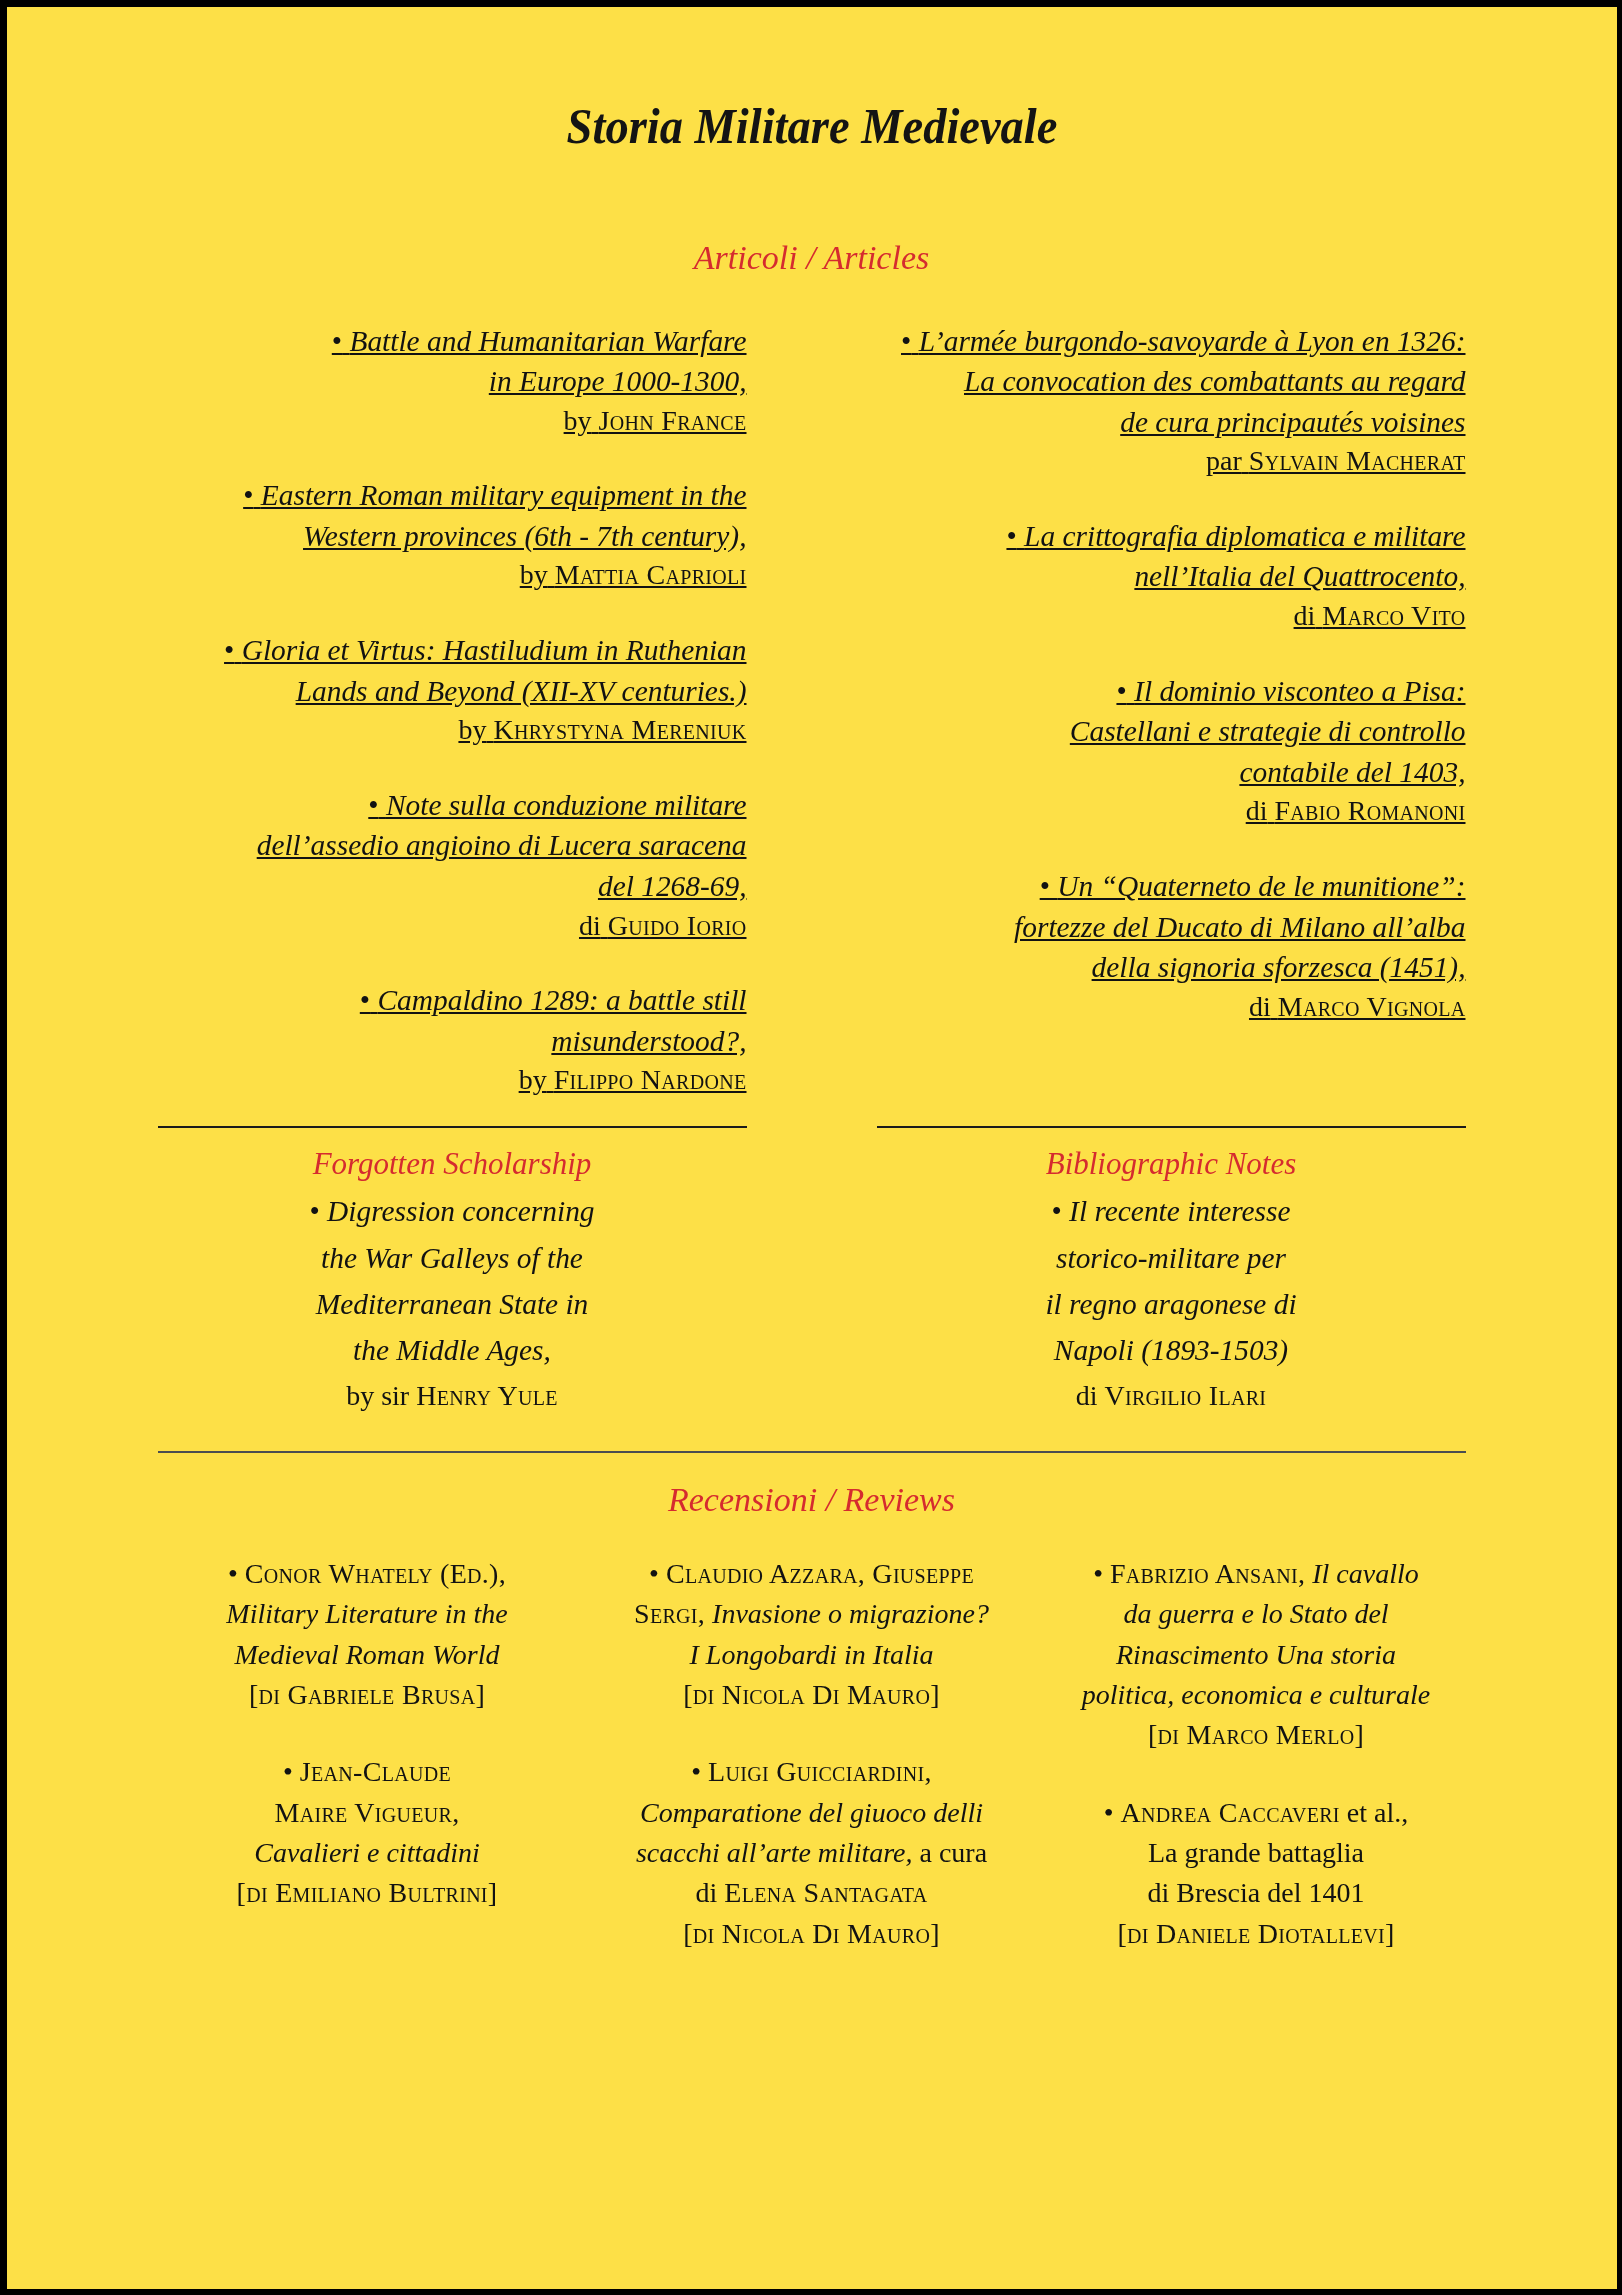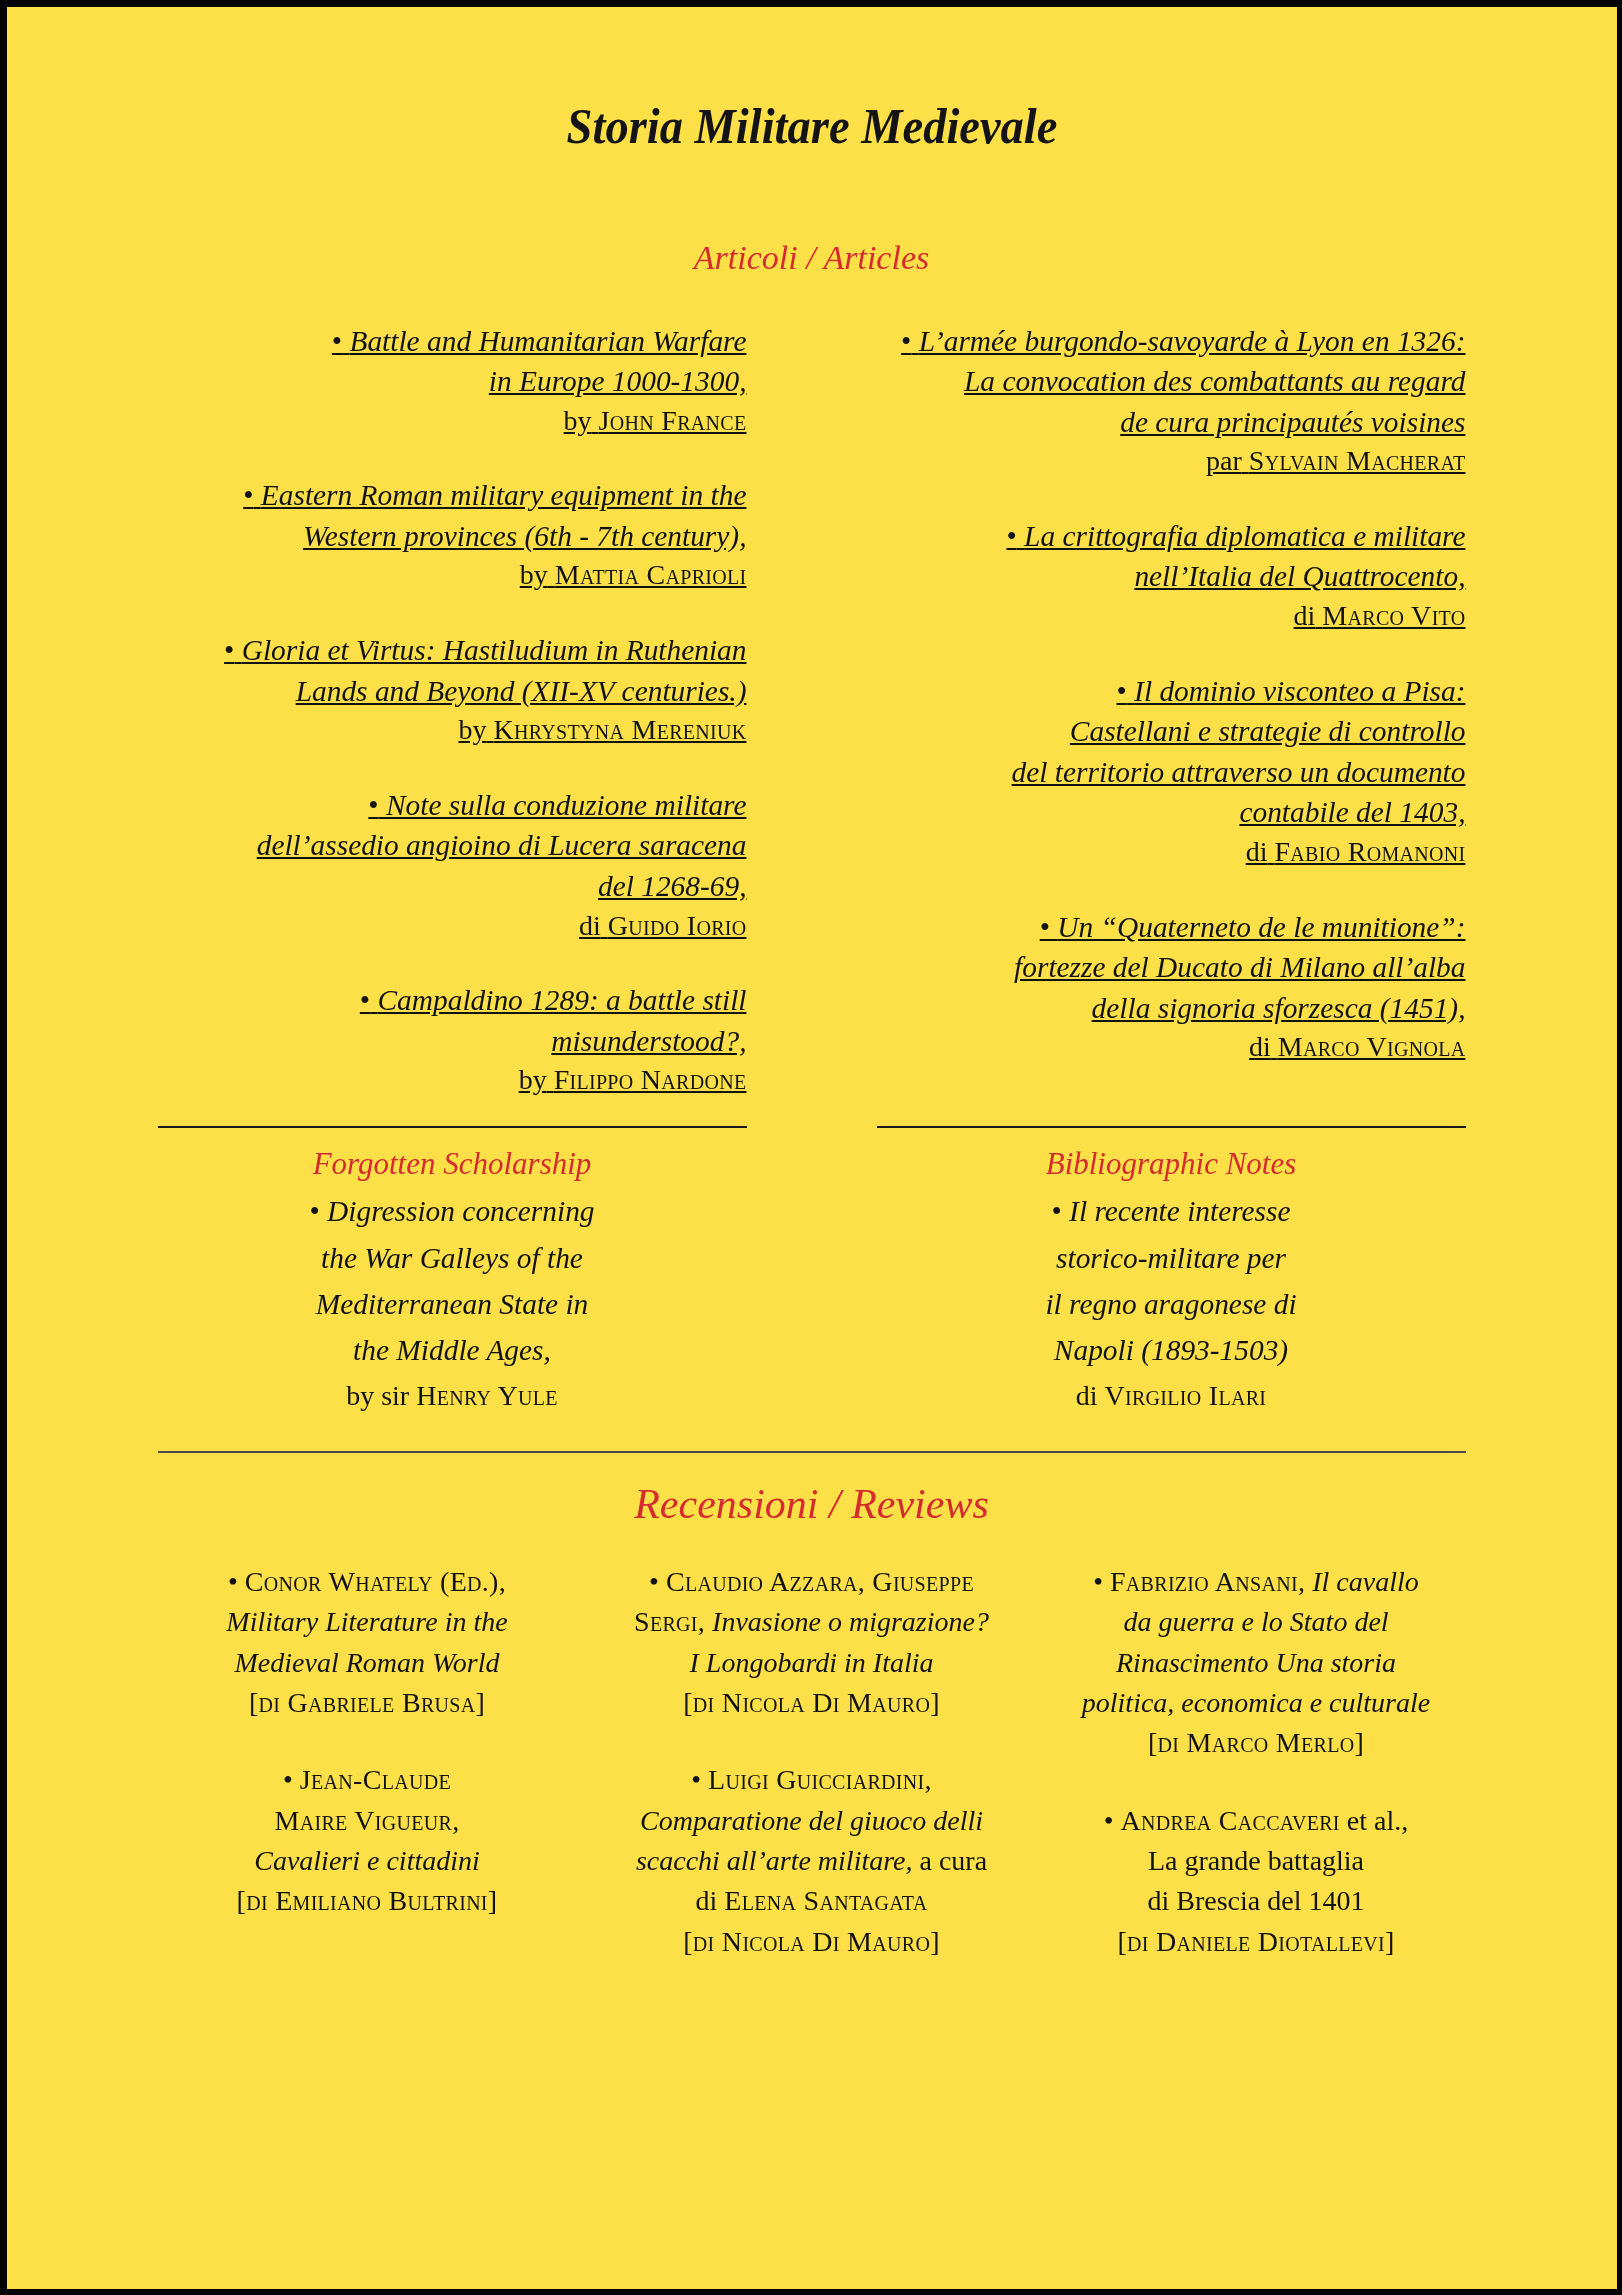--- a/index.html
+++ b/index.html
@@ -42,21 +42,21 @@
 
   
   .section-head {
     text-align: center;
     font-style: italic;
     color: #d52b2f;
     line-height: 1;
   }
   .section-head.articles  { font-size: 34px; margin-top: 90px; }
   .section-head.sub       { font-size: 31px; margin: 0 0 9.2px 0; }
-  .section-head.reviews   { font-size: 42px; margin: 30px 0 0 0; text-align: center; }
+  .section-head.reviews   { font-size: 34px; margin: 30px 0 0 0; text-align: center; }
 
   
   .articles-wrap {
     display: flex;
     justify-content: space-between;
     padding: 46px 151px 0 151px;
     box-sizing: border-box;
   }
   .col { width: 589px; }
   .col-left  { padding-right: 13px; }
@@ -183,21 +183,20 @@
 
       <div class="entry">
         <span class="line title-line"><span class="bullet">•</span> <span>La crittografia diplomatica e militare</span></span>
         <span class="line title-line">nell’Italia del Quattrocento,</span>
         <span class="line author-line"><span>di</span> <span class="sc">Marco Vito</span></span>
       </div>
 
       <div class="entry">
         <span class="line title-line"><span class="bullet">•</span> <span>Il dominio visconteo a Pisa:</span></span>
         <span class="line title-line">Castellani e strategie di controllo</span>
-        <span class="line title-line">del territorio attraverso un documento</span>
         <span class="line title-line">contabile del 1403,</span>
         <span class="line author-line"><span>di</span> <span class="sc">Fabio Romanoni</span></span>
       </div>
 
       <div class="entry">
         <span class="line title-line"><span class="bullet">•</span> <span>Un “Quaterneto de le munitione”:</span></span>
         <span class="line title-line">fortezze del Ducato di Milano all’alba</span>
         <span class="line title-line">della signoria sforzesca (1451),</span>
         <span class="line author-line"><span>di</span> <span class="sc">Marco Vignola</span></span>
       </div>

